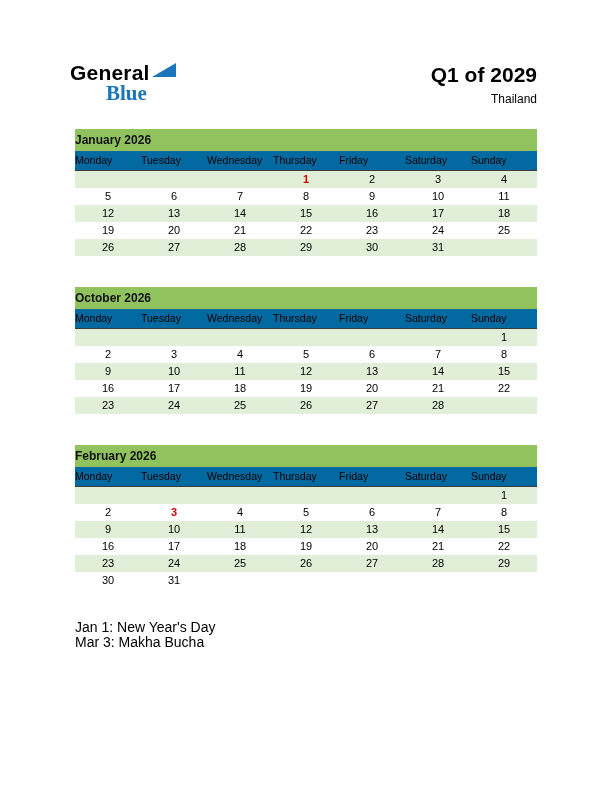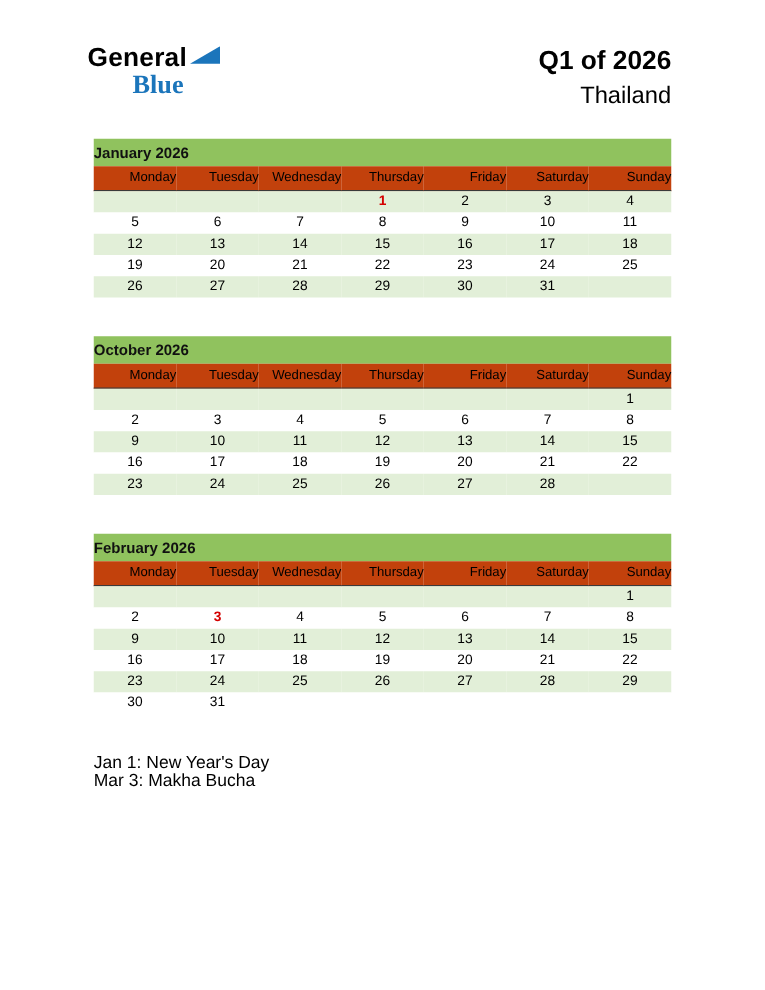--- a/index.html
+++ b/index.html
@@ -9,21 +9,22 @@
     font-family:"Liberation Sans",sans-serif;
     color:#000;
     position:relative;
     overflow:hidden;
   }
   
   .header{
     display:flex;
     justify-content:space-between;
     align-items:flex-start;
-    padding:36px 75px 0 70px;
+    padding:52px 75px 0 70px;
+    margin-top:10px;
   }
   .logo{line-height:1.05;}
   .logo-line1{
     font-size:21px;
     font-weight:600;
     letter-spacing:0.2px;
     color:#000;
     display:flex;
     align-items:flex-start;
   }
@@ -36,21 +37,21 @@
     margin-top:-2px;
     font-family:Liberation Serif, serif;
   }
   .titles{text-align:right;}
   .q-title{
     font-size:21px;
     font-weight:700;
     line-height:1.2;
   }
   .region{
-    font-size:19px;
+    font-size:12px;
     margin-top:5px;
     line-height:1.2;
   }
   
   #calendars{
     width:462px;
     margin:22px 0 0 75px;
   }
   .month{margin-bottom:31px;}
   .month-header{
@@ -59,24 +60,24 @@
     font-weight:700;
     padding:4px 0 4px 0;
     color:#111;
   }
   .grid{
     display:grid;
     grid-template-columns:repeat(7,1fr);
   }
   .weekday{
     font-size:10.5px;
-    text-align:right;
+    text-align:left;
     padding:3px 0 4px 0;
     border-bottom:1px solid #3a3a3a;
-    background:#c2410c;
+    background:#0369a1;
   }
   .day{
     font-size:11px;
     height:17px;
     line-height:17px;
     text-align:center;
     background:#fff;
   }
   .day.shaded{background:var(--shade,#e2efd8);}
   .day.holiday{
@@ -100,21 +101,21 @@
   <div class="logo">
     <div class="logo-line1">
       <span>General</span>
       <svg class="logo-flag" width="25" height="15" viewBox="0 0 25 15" aria-hidden="true">
         <polygon points="24,0 24,14 0,14" fill="#1b75bb"></polygon>
       </svg>
     </div>
     <div class="logo-line2">Blue</div>
   </div>
   <div class="titles">
-    <div class="q-title">Q1 of 2026</div>
+    <div class="q-title">Q1 of 2029</div>
     <div class="region">Thailand</div>
   </div>
 </div>
 
 <div id="calendars">
     <div class="month">
       <div class="month-header">January 2026</div>
       <div class="grid">
         <div class="weekday">Monday</div>
         <div class="weekday">Tuesday</div>

